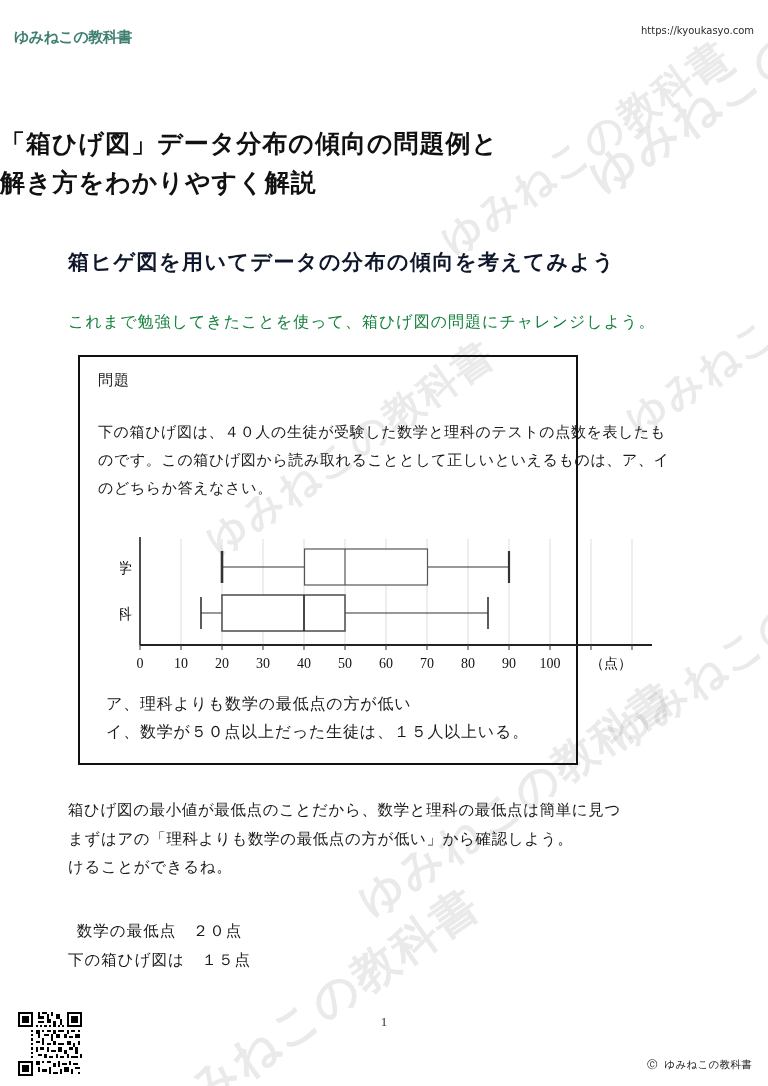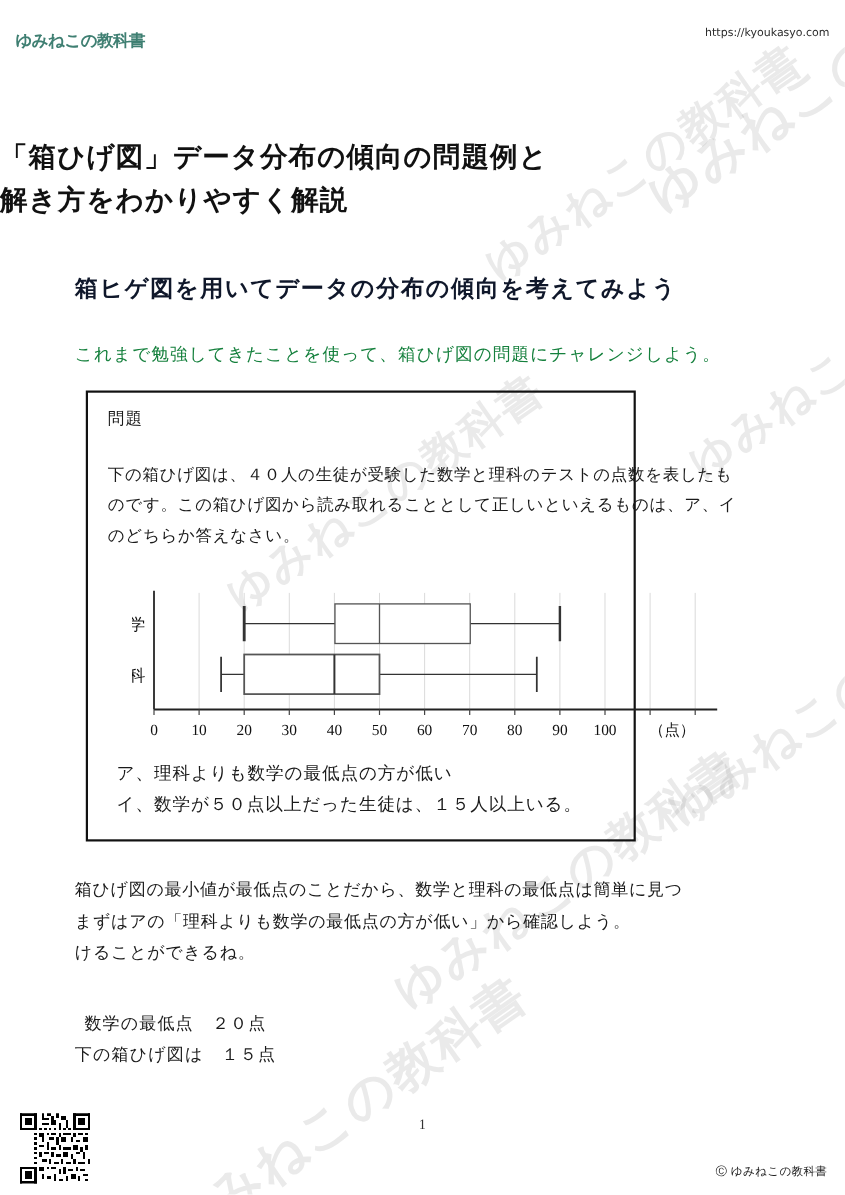--- a/index.html
+++ b/index.html
@@ -151,21 +151,21 @@
     bottom: 56px; left: 0; width: 768px;
     text-align: center;
     font-size: 13px;
     color: #333;
   }
   .copyright {
     position: absolute;
     right: 16px; bottom: 14px;
     font-size: 10.5px;
     color: #222;
-    font-family: Liberation Sans, sans-serif;
+    font-family: Liberation Mono, monospace;
     letter-spacing: 0.3px;
   }
 </style>
 </head>
 <body>
 
 <div class="wm wm1">ゆみねこの教科書</div>
 <div class="wm wm2">ゆみねこの教科書</div>
 <div class="wm wm3">ゆみねこの教科書</div>
 <div class="wm wm4">ゆみねこの教科書</div>

